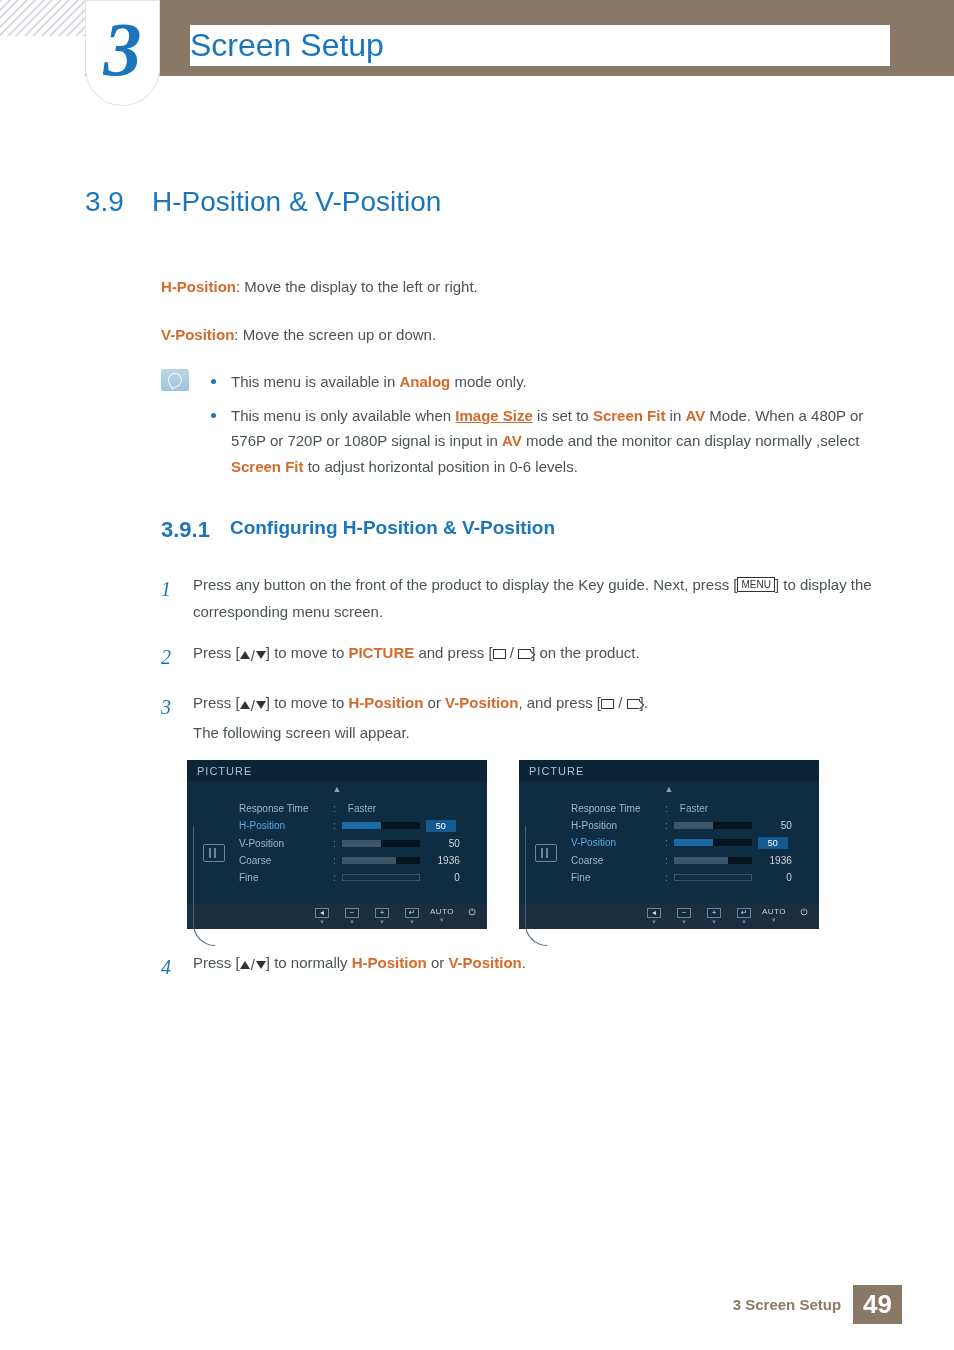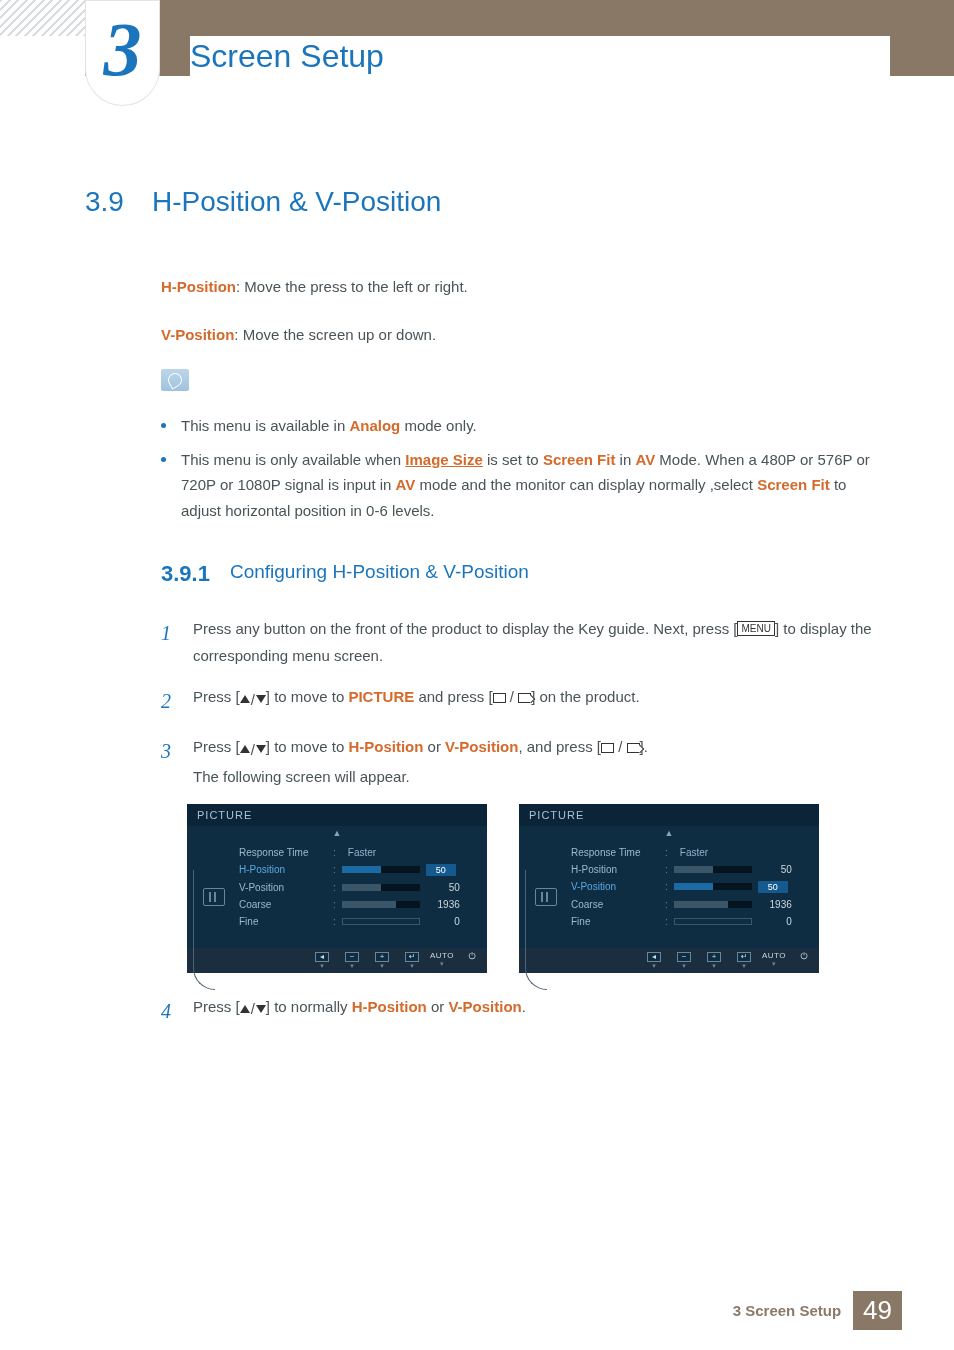--- a/index.html
+++ b/index.html
@@ -41,21 +41,21 @@
     font-weight: bold;
     color: #1b75bc;
     font-family: Georgia, 'Times New Roman', serif;
     font-style: italic;
     line-height: 1;
     margin-top: -8px;
   }
   .chapter-title {
     position: absolute;
     left: 190px;
-    top: 36px;
+    top: 25px;
     font-size: 32px;
     color: #1b75bc;
     font-weight: 400;
     background: #fff;
     padding: 2px 0;
     width: 700px;
   }
   
 
   .content {
@@ -66,42 +66,42 @@
     gap: 28px;
     margin-bottom: 56px;
     margin-top: -10px;
   }
   .sec-num { color: #1b75bc; font-size: 28px; font-weight: 400; }
   .sec-title { color: #1b75bc; font-size: 28px; font-weight: 400; }
   .body-text { margin-left: 76px; line-height: 1.7; }
   .para { margin-bottom: 22px; }
   .hl { color: #d46a2b; font-weight: bold; }
   .hl-u { color: #d46a2b; font-weight: bold; text-decoration: underline; }
-  .note-block { display: flex; gap: 22px; align-items: flex-start; margin-bottom: 30px; flex-direction: column;}
+  .note-block { display: flex; gap: 22px; align-items: flex-start; margin-bottom: 30px;}
   .note-icon {
     width: 28px; height: 22px;
     background: linear-gradient(#bcd6e8,#9fc3dd);
     border-radius: 2px;
     display:flex; align-items:center; justify-content:center;
     flex-shrink:0;
     position:relative;
   }
   .note-icon::after{
     content:""; width:12px;height:12px;border:1.5px solid #fff;border-radius:50% 50% 50% 0;
     transform:rotate(-30deg);
   }
   .note-list { list-style: none; }
   .note-list li { position: relative; padding-left: 20px; margin-bottom: 8px; line-height:1.7;}
   .note-list li::before {
     content: ""; position: absolute; left: 0; top: 10px;
     width: 5px; height: 5px; background: #1b75bc; border-radius: 50%;
   }
   .subsec-head { display:flex; gap:20px; margin: 18px 0 28px 76px; }
   .subsec-num { color:#1b75bc; font-size:22px; font-weight:bold;}
-  .subsec-title { color:#1b75bc; font-size:19px; font-weight:normal;}
+  .subsec-title { color:#1b75bc; font-size:19px; font-weight:bold;}
   .steps { margin-left: 76px; }
   .step { display:flex; gap:18px; margin-bottom:14px; line-height:1.8;}
   .step-num { color:#1b75bc; font-style:italic; font-family:Georgia,serif; font-size:20px; flex-shrink:0; width:14px;}
   .step-text { flex:1; }
   .menu-badge {
     display:inline-block; border:1px solid #333; font-size:10px;
     padding:0 3px; font-weight:normal; vertical-align:2px; color:#333;
     line-height:1.3;
   }
   .arrow-pair{display:inline-flex;align-items:center;gap:1px;vertical-align:-1px;}
@@ -137,25 +137,25 @@
   .osd-footer{background:#1a2e3f;display:flex;justify-content:flex-end;gap:0;padding:0;}
   .osd-btn{width:30px;text-align:center;font-size:9px;color:#cdd8e0;padding:3px 0;position:relative;}
   .osd-btn .box{display:inline-block;width:14px;height:10px;background:#0e2c42;border:1px solid #6a8699;line-height:8px;font-size:8px;}
   .osd-btn .sub{display:block;font-size:7px;color:#6a8699;}
   .osd-btn.auto{font-size:8px;letter-spacing:0.5px;}
   .osd-curve{position:absolute;left:6px;top:30px;width:22px;height:120px;
     border-left:1px solid #4a6578;border-bottom:1px solid #4a6578;
     border-bottom-left-radius:22px;}
 
   .footer {
-    position:absolute; bottom:20px; right:52px;
+    position:absolute; bottom:26px; right:52px;
     display:flex; align-items:center; gap:12px;
   }
   .footer-text{color:#8c7a68;font-weight:bold;font-size:15px;}
-  .footer-page{background:#8a7866;color:#fff;font-size:26px;font-weight:normal;padding:4px 10px;}
+  .footer-page{background:#8a7866;color:#fff;font-size:26px;font-weight:bold;padding:4px 10px;}
 
 </style>
 </head>
 <body>
 
 <div class="hatch"></div>
 <div class="top-bar"></div>
 <div class="chapter-badge">
   <span class="chapter-num">3</span>
 </div>
@@ -163,21 +163,21 @@
 
 <div class="content">
 
   <div class="sec-head">
     <span class="sec-num">3.9</span>
     <span class="sec-title">H-Position &amp; V-Position</span>
   </div>
 
   <div class="body-text">
     <p class="para">
-      <span class="hl">H-Position</span><span>: Move the press to the left or right.</span>
+      <span class="hl">H-Position</span><span>: Move the display to the left or right.</span>
     </p>
     <p class="para">
       <span class="hl">V-Position</span><span>: Move the screen up or down.</span>
     </p>
 
     <div class="note-block">
       <div class="note-icon"></div>
       <ul class="note-list">
         <li>
           <span>This menu is available in </span><span class="hl">Analog</span><span> mode only.</span>

